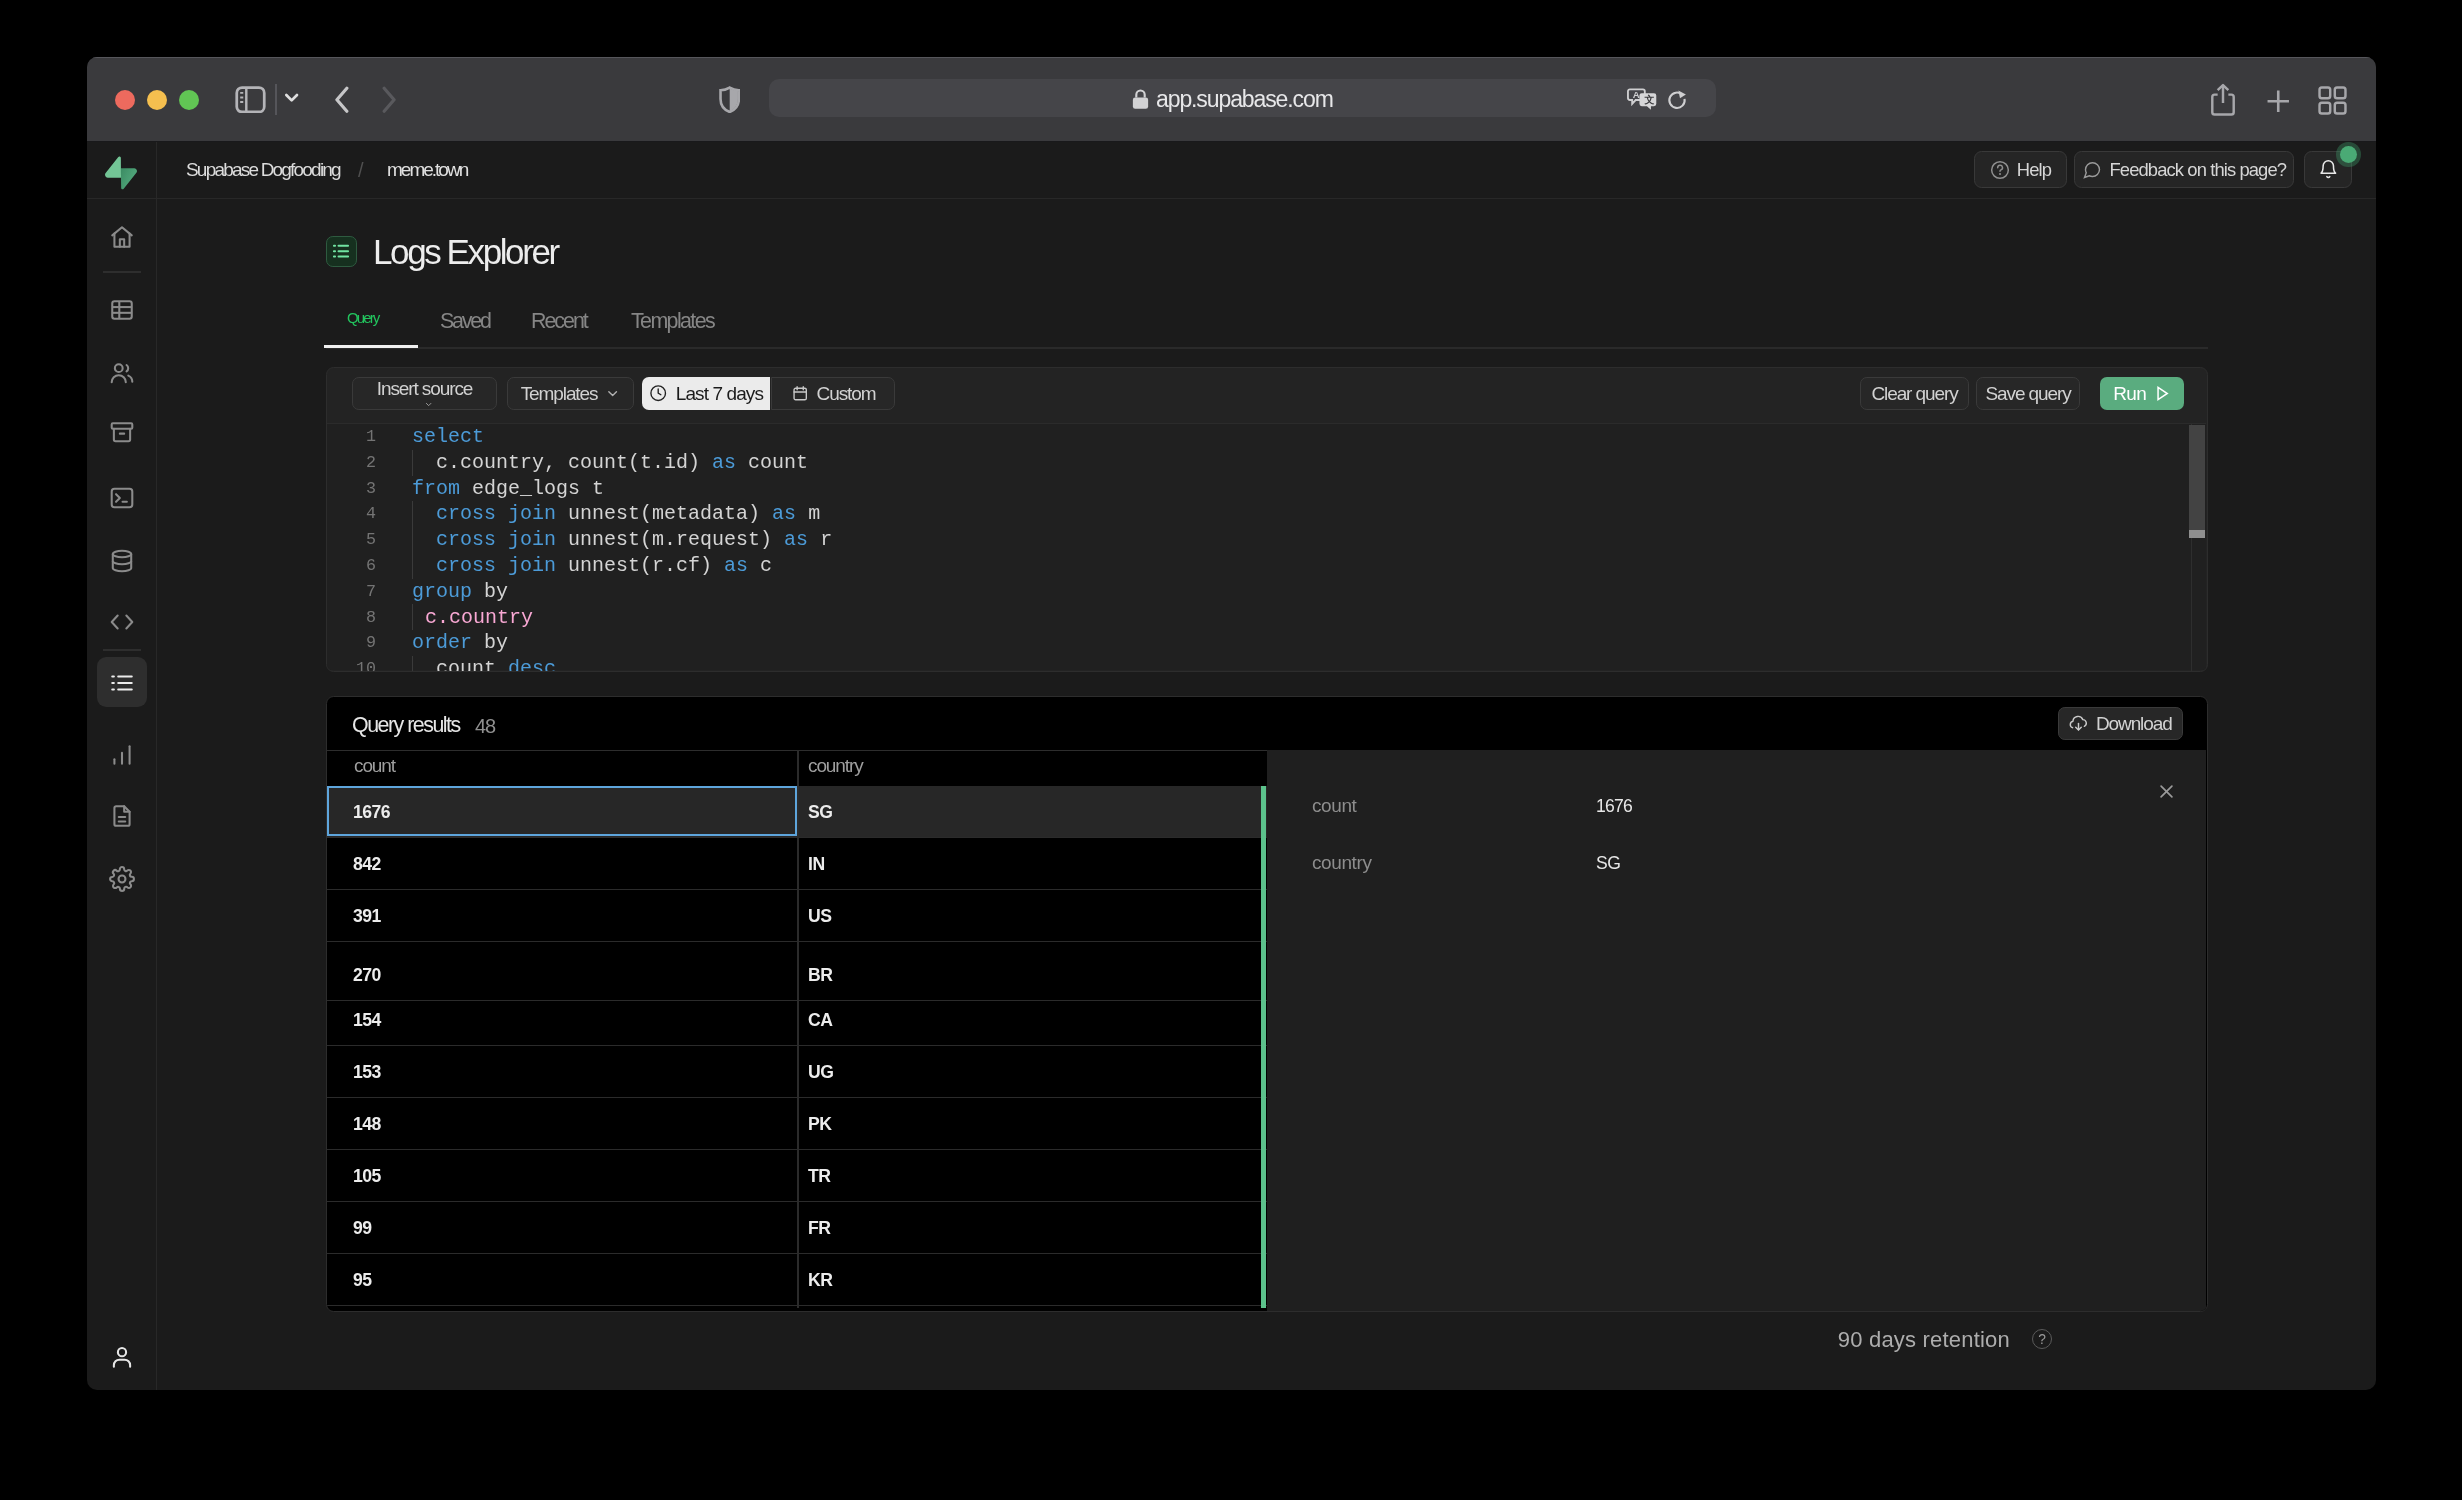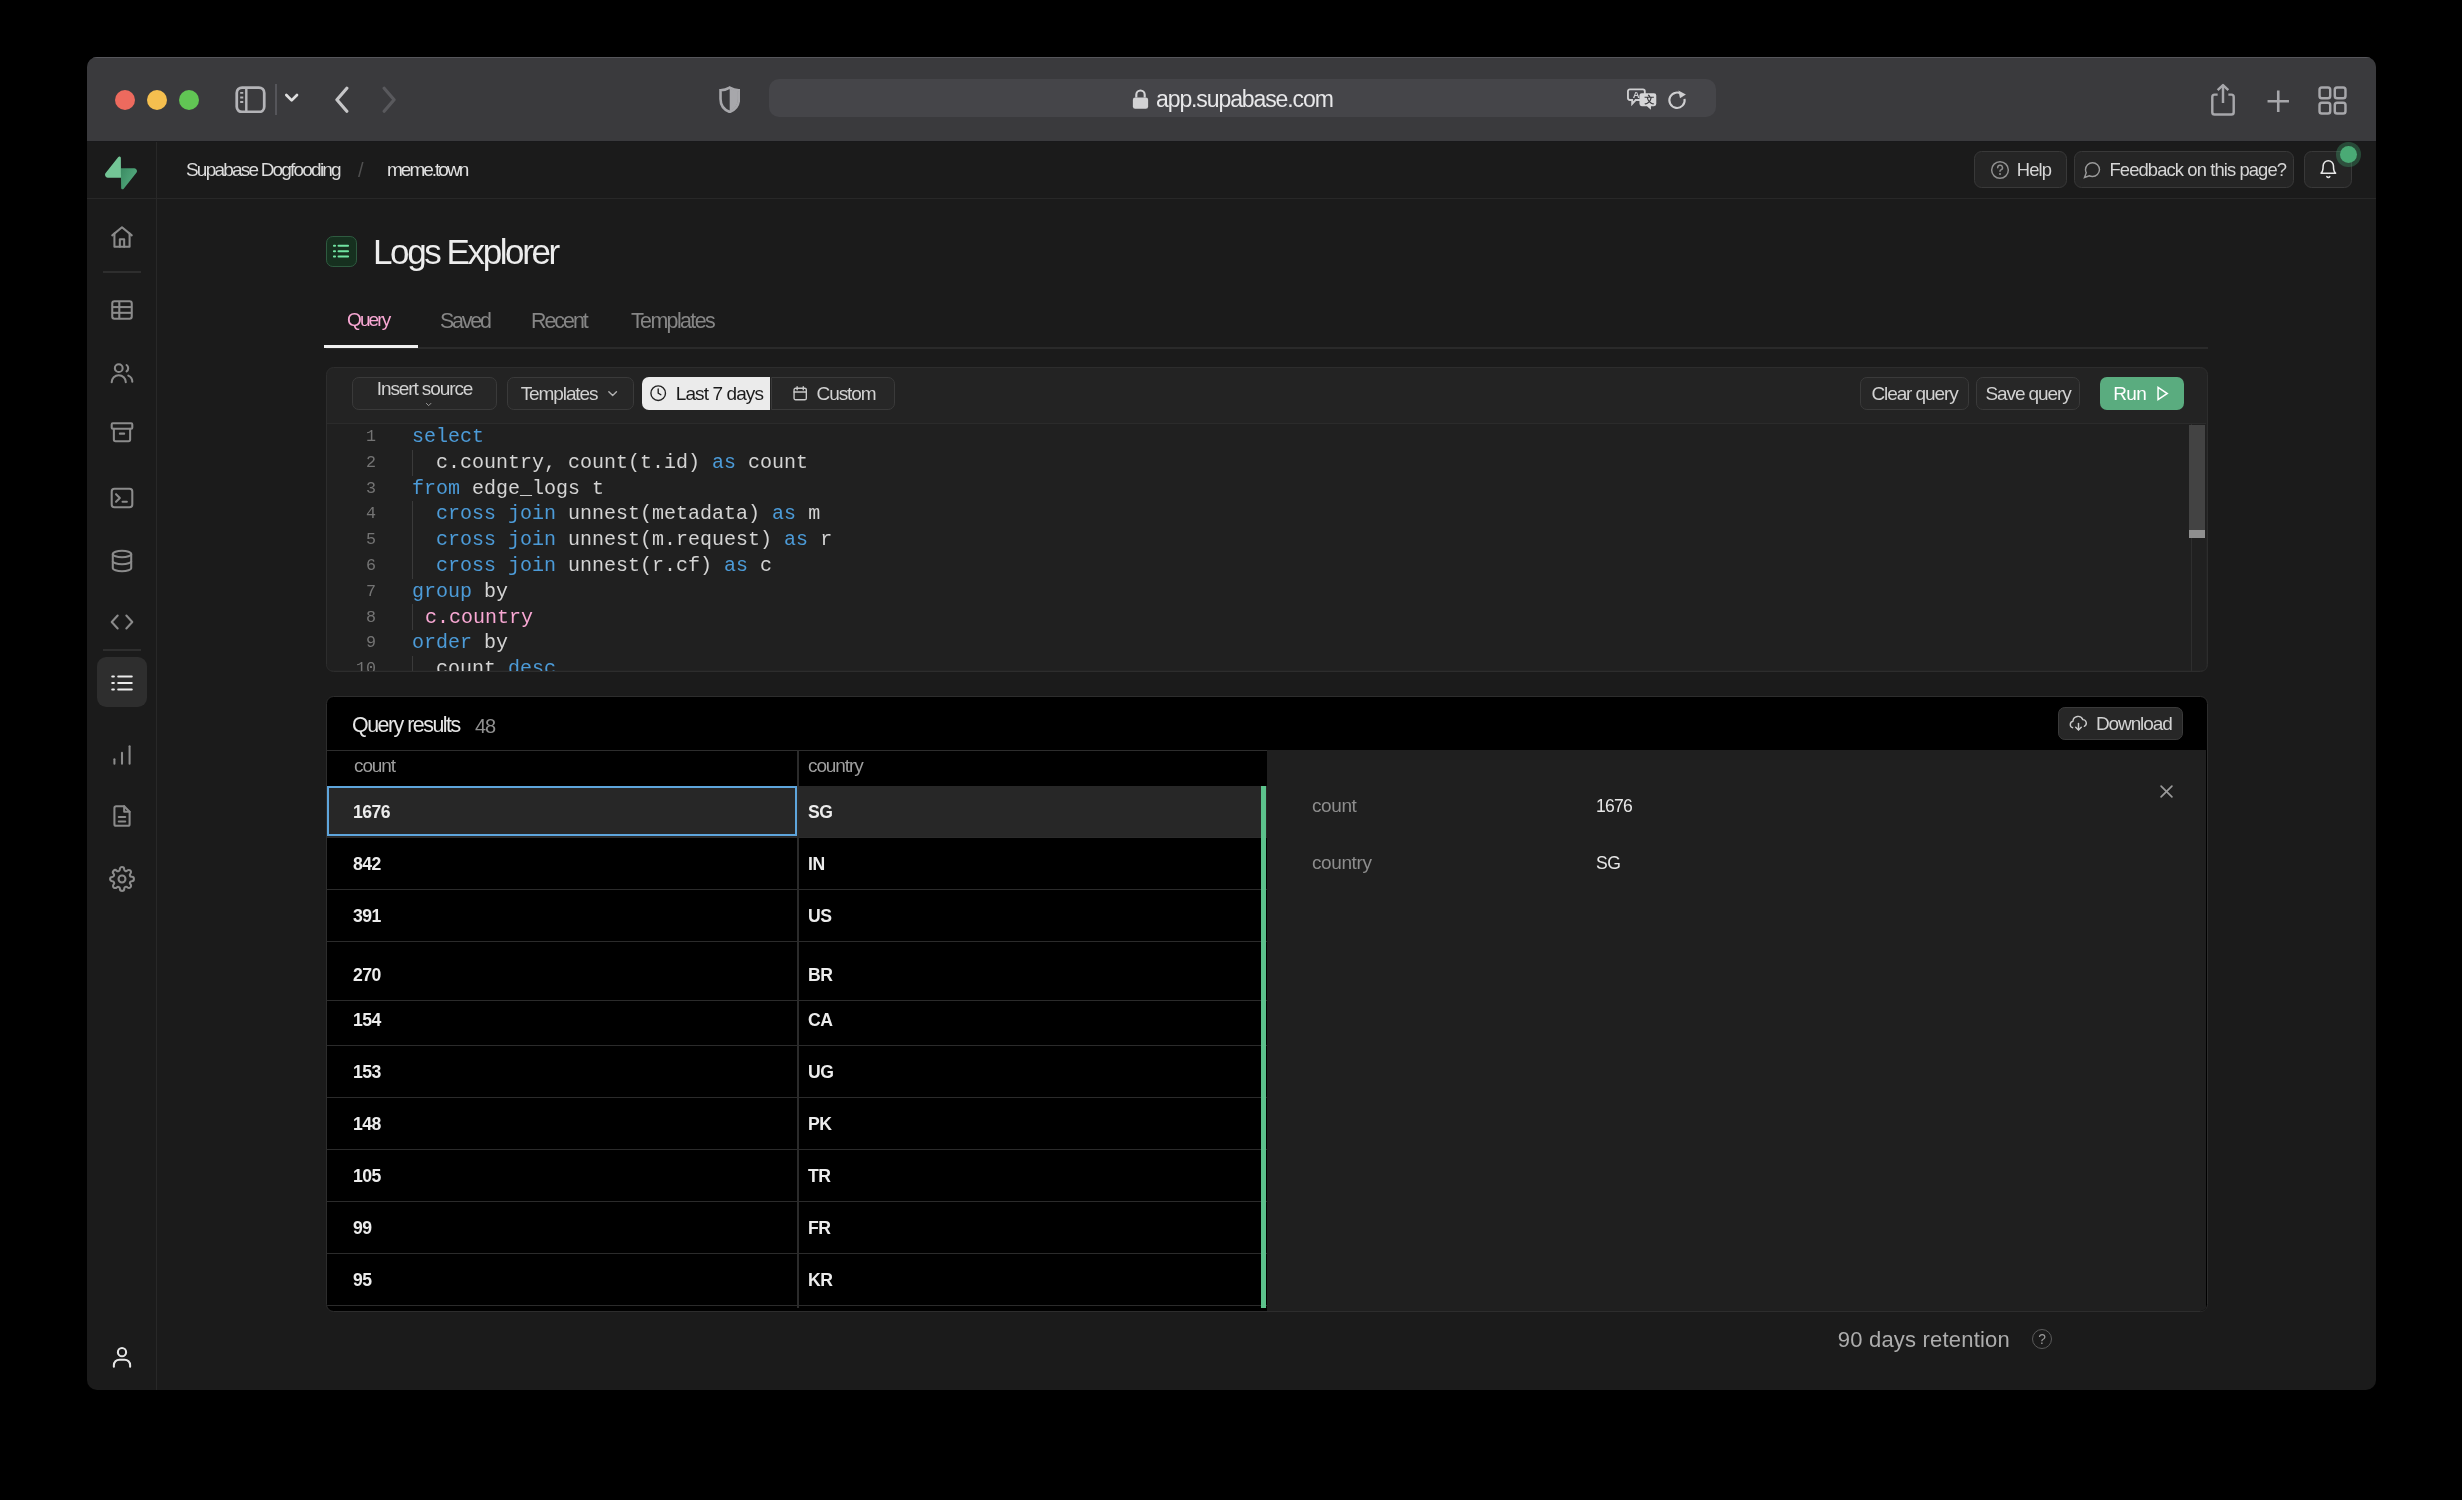--- a/index.html
+++ b/index.html
@@ -210,21 +210,21 @@
         <line x1="8.5" y1="5" x2="21" y2="5"></line>
           <line x1="8.5" y1="12" x2="21" y2="12"></line>
           <line x1="8.5" y1="19" x2="21" y2="19"></line>
           <line x1="2.5" y1="5" x2="4" y2="5"></line>
           <line x1="2.5" y1="12" x2="4" y2="12"></line>
           <line x1="2.5" y1="19" x2="4" y2="19"></line>
       </svg>
     </div>
     <div class="abs" id="ttl" style="left:286px; top:173px; height:44px; line-height:44px; color:#ededed; font-size:35px; letter-spacing:-2.4px;">Logs Explorer</div>
 
-    <div class="abs" id="tb1" style="left:260px; top:252px; color:#f9a8d4; font-size:19px; letter-spacing:-1.9px;">Query</div>
+    <div class="abs" id="tb1" style="left:260px; top:252px; color:#22c55e; font-size:15px; letter-spacing:-1.9px;">Query</div>
     <div class="abs" id="tb2" style="left:353px; top:252px; color:#868686; font-size:21.4px; letter-spacing:-2.2px;">Saved</div>
     <div class="abs" id="tb3" style="left:444px; top:252px; color:#868686; font-size:21.4px; letter-spacing:-2px;">Recent</div>
     <div class="abs" id="tb4" style="left:544px; top:252px; color:#868686; font-size:21.4px; letter-spacing:-1.6px;">Templates</div>
     <div class="abs" style="left:239px; top:290px; width:1882px; height:1.5px; background:#2a2a2a;"></div>
     <div class="abs" style="left:237px; top:288px; width:94px; height:3.1px; background:#f0f0f0;"></div>
 
     <div class="abs" style="left:239px; top:310px; width:1882px; height:305px; background:#232323; border:1.5px solid #2d2d2d; border-radius:7.6px; overflow:hidden;">
       <div class="tbtn" style="left:25px; top:9.2px; width:145px; height:33px;flex-direction:column;">
           <span>Insert source</span>
         <svg width="15.3" height="15.3" viewBox="0 0 24 24" style="margin-left:7.6px;">

